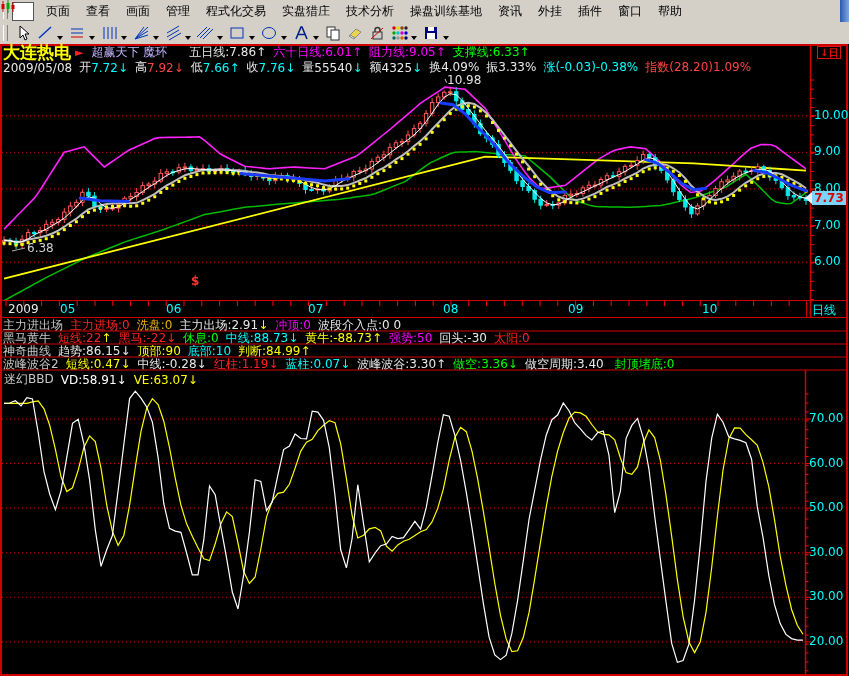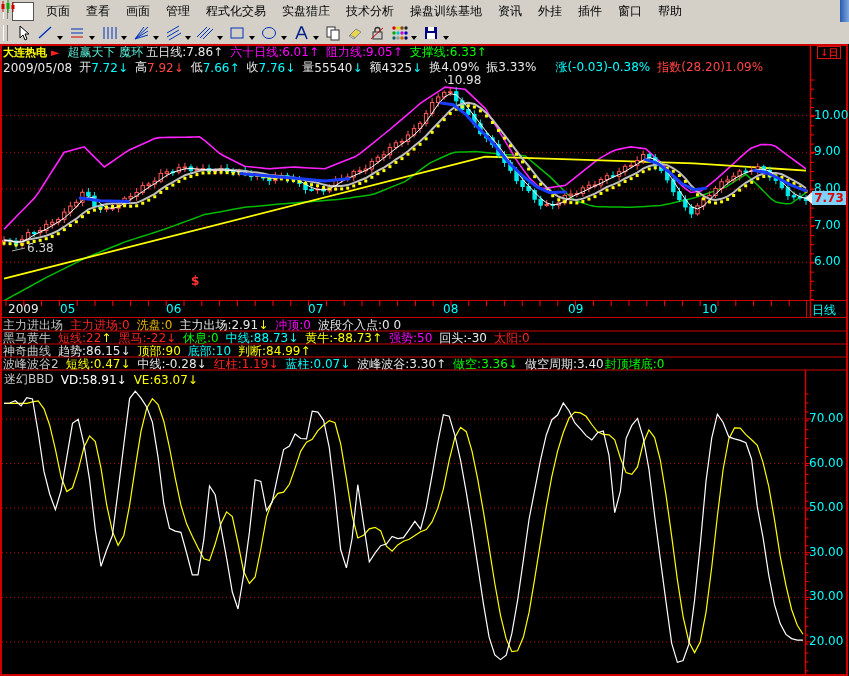--- a/index.html
+++ b/index.html
@@ -15,21 +15,21 @@
   .toolbtn{display:flex;align-items:center;height:20px;padding:0 1px;margin:0 1px;}
   .ddarr{width:0;height:0;border-left:3px solid transparent;border-right:3px solid transparent;
          border-top:4px solid #000;margin:9px 1px 0 3px;}
   .bluecap{position:absolute;right:0;top:0;width:9px;height:44px;
            background:linear-gradient(90deg,#2a5ab0,#7fa8e0);}
   .chartroot{position:absolute;left:0;top:44px;width:849px;height:632px;background:#000;color:#e8e8e8;}
   .abs{position:absolute;}
   .segs{display:flex;align-items:center;}
   .seg{white-space:pre;}
   .infoline1{left:3px;top:1px;height:14px;}
-  .stockname{color:#ffff00;font-weight:bold;font-size:11px;white-space:pre;margin-right:4px;}
+  .stockname{color:#ffff00;font-weight:bold;font-size:17px;white-space:pre;margin-right:4px;}
   .flag{color:#ff2020;margin-right:8px;font-size:11px;}
   .infoline2{left:3px;top:17px;height:13px;}
   .dayicon{left:817px;top:2px;border:1px solid #dd1111;color:#dd1111;font-size:10px;
            line-height:11px;padding:0 2px;font-weight:bold;}
   .pricetag{left:812px;top:147px;width:34px;height:14px;background:#7dd3fc;color:#dd0000;
             font-weight:bold;text-align:center;line-height:14px;font-size:12px;}
   .pricetag:before{content:"";position:absolute;left:-7px;top:1px;width:0;height:0;
             border-top:6px solid transparent;border-bottom:6px solid transparent;border-right:7px solid #f2f2f2;}
   .axislbl{color:#00ffff;}
   .monthlbl{top:258px;}
@@ -768,21 +768,21 @@
         <g>
           <line x1="446.70400000000006" y1="38.695439739413644" x2="445" y2="35" stroke="#d0d0d0"></line>
           <line x1="12" y1="207" x2="25" y2="204" stroke="#b0b0b0"></line>
         </g>
       </svg>
 
     <div class="abs infoline1 segs">
       <span class="stockname">大连热电</span>
       <span class="flag">►</span>
       <span class="segs">
-          <span class="seg" style="color: #5eead4; margin-right: 3px;">超赢天下 魔环</span>
+          <span class="seg" style="color: #c4b5fd; margin-right: 22px;">超赢天下 魔环</span>
           <span class="seg" style="color: rgb(232, 232, 232); margin-right: 7px;">五日线:7.86↑</span>
           <span class="seg" style="color: rgb(255, 0, 255); margin-right: 7px;">六十日线:6.01↑</span>
           <span class="seg" style="color: rgb(255, 0, 255); margin-right: 7px;">阻力线:9.05↑</span>
           <span class="seg" style="color: rgb(0, 255, 0); margin-right: 7px;">支撑线:6.33↑</span>
         </span>
     </div>
 
     <div class="abs dayicon">↓日</div>
 
     <div class="abs infoline2 segs">
@@ -795,21 +795,21 @@
         <span class="seg" style="color: rgb(0, 255, 255); margin-right: 7px;">7.66↑</span>
         <span class="seg" style="color: rgb(232, 232, 232); margin-right: 0px;">收</span>
         <span class="seg" style="color: rgb(0, 255, 255); margin-right: 7px;">7.76↓</span>
         <span class="seg" style="color: rgb(232, 232, 232); margin-right: 0px;">量</span>
         <span class="seg" style="color: rgb(232, 232, 232); margin-right: 0px; text-align: center;">55540</span>
         <span class="seg" style="color: rgb(0, 255, 255); margin-right: 7px;">↓</span>
         <span class="seg" style="color: rgb(232, 232, 232); margin-right: 0px;">额</span>
         <span class="seg" style="color: rgb(232, 232, 232); margin-right: 0px;">4325</span>
         <span class="seg" style="color: rgb(0, 255, 255); margin-right: 7px;">↓</span>
         <span class="seg" style="color: rgb(232, 232, 232); margin-right: 7px;">换4.09%</span>
-        <span class="seg" style="color: rgb(232, 232, 232); margin-right: 19px;">振3.33%</span>
+        <span class="seg" style="color: rgb(232, 232, 232); margin-right: 7px;">振3.33%</span>
         <span class="seg" style="color: rgb(0, 255, 255); margin-right: 7px;">涨(-0.03)-0.38%</span>
         <span class="seg" style="color: rgb(255, 68, 68); margin-right: 7px;">指数(28.20)1.09%</span>
       </div>
 
     <div>
         <div class="abs axislbl" style="left: 814px; top: 63.6759px;">10.00</div>
         <div class="abs axislbl" style="left: 814px; top: 100.321px;">9.00</div>
         <div class="abs axislbl" style="left: 814px; top: 136.966px;">8.00</div>
         <div class="abs axislbl" style="left: 814px; top: 173.611px;">7.00</div>
         <div class="abs axislbl" style="left: 814px; top: 210.256px;">6.00</div>
@@ -856,21 +856,21 @@
           <span class="seg" style="color: rgb(255, 255, 0); margin-right: 7px;">判断:84.99↑</span>
         </div>
         <div class="abs irow segs" style="top: 314px;">
           <span class="irowlabel">波峰波谷2</span>
           <span class="seg" style="color: rgb(255, 255, 0); margin-right: 7px;">短线:0.47↓</span>
           <span class="seg" style="color: rgb(232, 232, 232); margin-right: 7px;">中线:-0.28↓</span>
           <span class="seg" style="color: rgb(255, 34, 34); margin-right: 7px;">红柱:1.19↓</span>
           <span class="seg" style="color: rgb(0, 255, 255); margin-right: 7px;">蓝柱:0.07↓</span>
           <span class="seg" style="color: rgb(232, 232, 232); margin-right: 7px;">波峰波谷:3.30↑</span>
           <span class="seg" style="color: rgb(0, 255, 0); margin-right: 7px;">做空:3.36↓</span>
-          <span class="seg" style="color: rgb(232, 232, 232); margin-right: 1px;">做空周期:3.40</span>
+          <span class="seg" style="color: rgb(232, 232, 232); margin-right: 11px;">做空周期:3.40</span>
           <span class="seg" style="color: rgb(0, 255, 0); margin-right: 0;">封顶堵底:0</span>
         </div>
       </div>
 
     <div class="abs subheader segs">
         <span class="seg" style="color: rgb(200, 200, 200); margin-right: 7px;">迷幻BBD</span>
         <span class="seg" style="color: rgb(255, 255, 255); margin-right: 7px;">VD:58.91↓</span>
         <span class="seg" style="color: rgb(255, 255, 0); margin-right: 7px;">VE:63.07↓</span>
       </div>
     <div>

